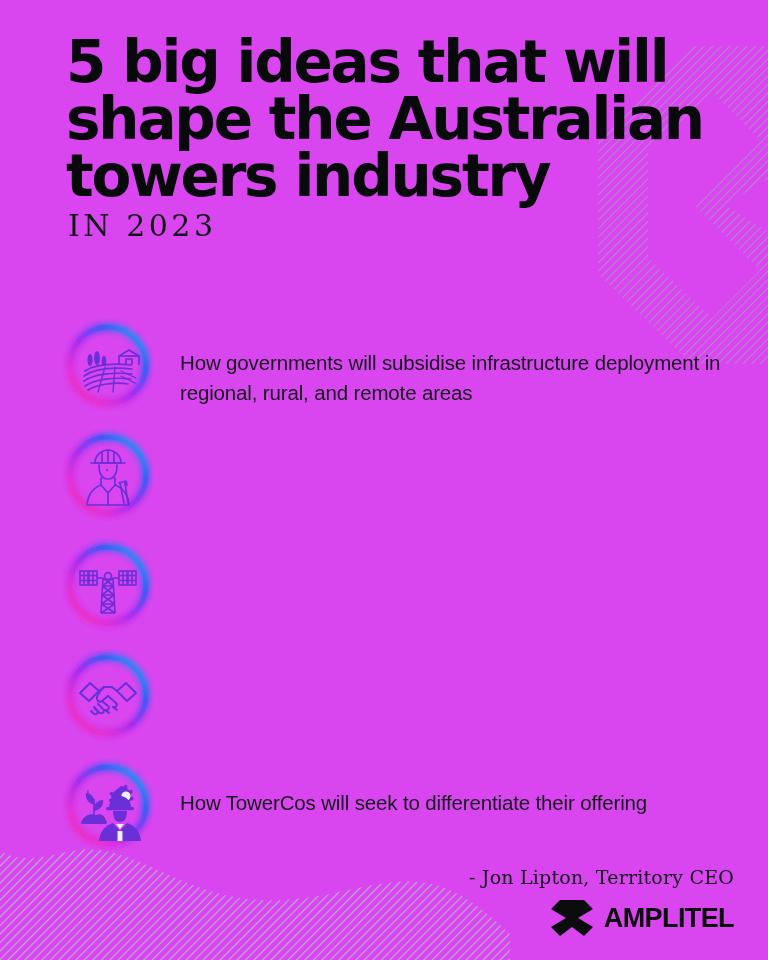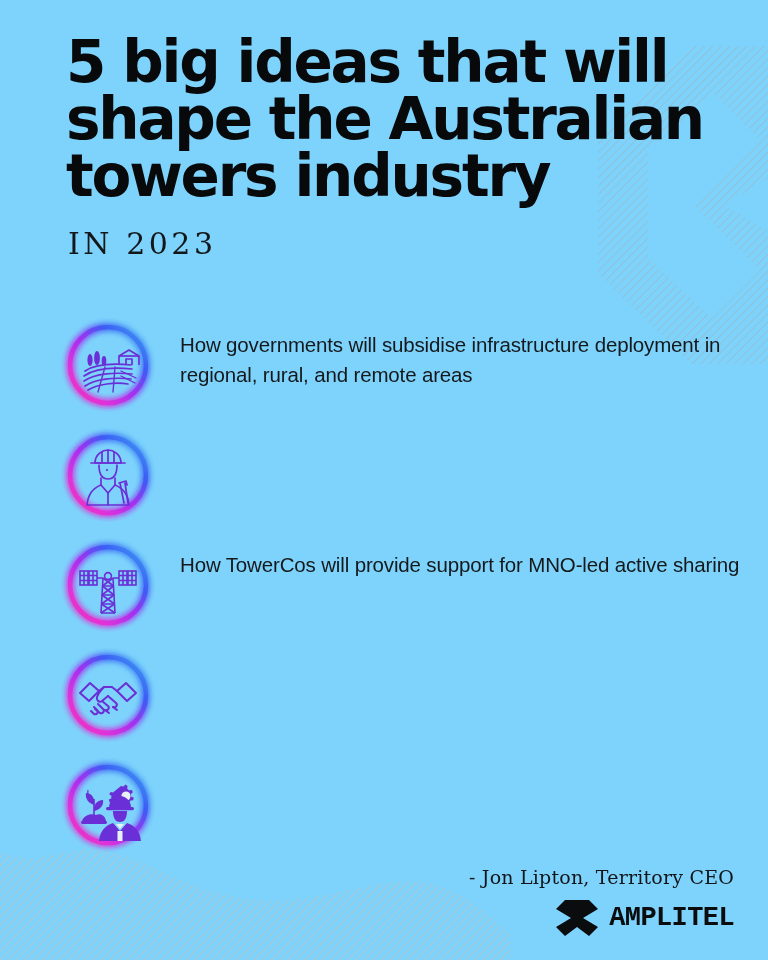--- a/index.html
+++ b/index.html
@@ -11,21 +11,21 @@
     height: 960px;
     background: #e9f1f3;
     font-family: "Liberation Sans", sans-serif;
     overflow: hidden;
   }
 
   .poster {
     position: relative;
     width: 768px;
     height: 960px;
-    background: #7dd3fc;
+    background: #d946ef;
     overflow: hidden;
   }
 
   
   .bg-watermark {
     position: absolute;
     top: 40px;
     right: -36px;
     width: 230px;
     height: 330px;
@@ -57,21 +57,21 @@
     letter-spacing: -2.2px;
     color: #07090a;
     margin: 0;
     white-space: pre-line;
   }
   .subtitle {
     font-family: "DejaVu Serif", serif;
     font-size: 30px;
     letter-spacing: 3.5px;
     color: #13171a;
-    margin: 22px 0 0 2px;
+    margin: 4px 0 0 2px;
   }
 
   
   .ideas {
     position: absolute;
     left: 58px;
     top: 312px;
     width: 700px;
   }
   .idea-row {
@@ -90,21 +90,21 @@
   .idea-icon svg {
     position: absolute;
     left: 0;
     top: 0;
     width: 100px;
     height: 100px;
   }
   .idea-text {
     flex: 1;
     margin-left: 22px;
-    margin-top: 18px;
+    margin-top: 36px;
     font-family: "Liberation Sans", sans-serif;
     font-size: 20.5px;
     line-height: 1.46;
     color: #15191c;
     letter-spacing: -0.15px;
   }
 
   
   .attribution {
     position: absolute;
@@ -123,21 +123,21 @@
     display: flex;
     align-items: center;
     gap: 11px;
   }
   .logo-mark {
     width: 42px;
     height: 40px;
     flex: 0 0 42px;
   }
   .logo-word {
-    font-family: Liberation Mono, monospace;
+    font-family: Liberation Sans, sans-serif;
     font-weight: 700;
     font-size: 27px;
     letter-spacing: -0.6px;
     color: #0a0c0e;
     line-height: 1;
   }
 </style>
 </head>
 <body>
 
@@ -271,21 +271,20 @@
             <path d="M45 43 L43 78 M55 43 L57 78"></path>
             <path d="M44.4 51 H55.6 M43.9 60 H56.1 M43.4 69 H56.6 M43 78 H57"></path>
             <path d="M45 43 L55.6 51 M55 43 L44.4 51"></path>
             <path d="M44.4 51 L56.1 60 M55.6 51 L43.9 60"></path>
             <path d="M43.9 60 L56.6 69 M56.1 60 L43.4 69"></path>
             <path d="M43.4 69 L57 78 M56.6 69 L43 78"></path>
             <circle cx="50" cy="41" r="3.4"></circle>
           </g>
         </svg>
       </div>
-      <div class="idea-text">How TowerCos will provide support for MNO-led active sharing</div>
     </div>
 
     <div class="idea-row">
       <div class="idea-icon">
         <svg viewBox="0 0 100 100" aria-hidden="true">
           <circle cx="50" cy="50" r="38" fill="none" stroke="url(#ringGrad)" stroke-width="4.5" filter="url(#ringGlow)"></circle>
           <g stroke="#6a2fd6" stroke-width="2" fill="none" stroke-linejoin="round" stroke-linecap="round">
             <path d="M22 48 L32 38 L41 46 L31 56 Z"></path>
             <path d="M78 48 L68 38 L59 46 L69 56 Z"></path>
             <path d="M41 46 L46 42 L54 42 L59 46"></path>
@@ -321,20 +320,21 @@
             <path d="M51 53 C 51 45, 57 41, 62 41 C 67 41, 73 45, 73 53 Z"></path>
             <rect x="48" y="52" width="28" height="3.2" rx="1.6"></rect>
             <path d="M55 56 C 55 64, 58 67, 62 67 C 66 67, 69 64, 69 56 Z"></path>
 
             <path d="M55 68 C 46 71, 42 77, 41 86 L83 86 C 82 77, 78 71, 69 68 L62 76 Z"></path>
             <path d="M58 69 L62 74 L66 69" fill="#e9f1f3"></path>
             <rect x="59.5" y="76" width="5" height="10" fill="#e9f1f3"></rect>
           </g>
         </svg>
       </div>
+      <div class="idea-text">How TowerCos will seek to differentiate their offering</div>
     </div>
 
   </div>
 
   <div class="attribution">- Jon Lipton, Territory CEO</div>
 
   <div class="logo">
     <svg class="logo-mark" viewBox="0 0 42 40" aria-hidden="true">
       <path d="M9 2 L33 2 L42 11 L27 20 L42 29 L33 38 L21 29 L9 38 L0 29 L15 20 L0 11 Z" fill="#0a0c0e"></path>
     </svg>

